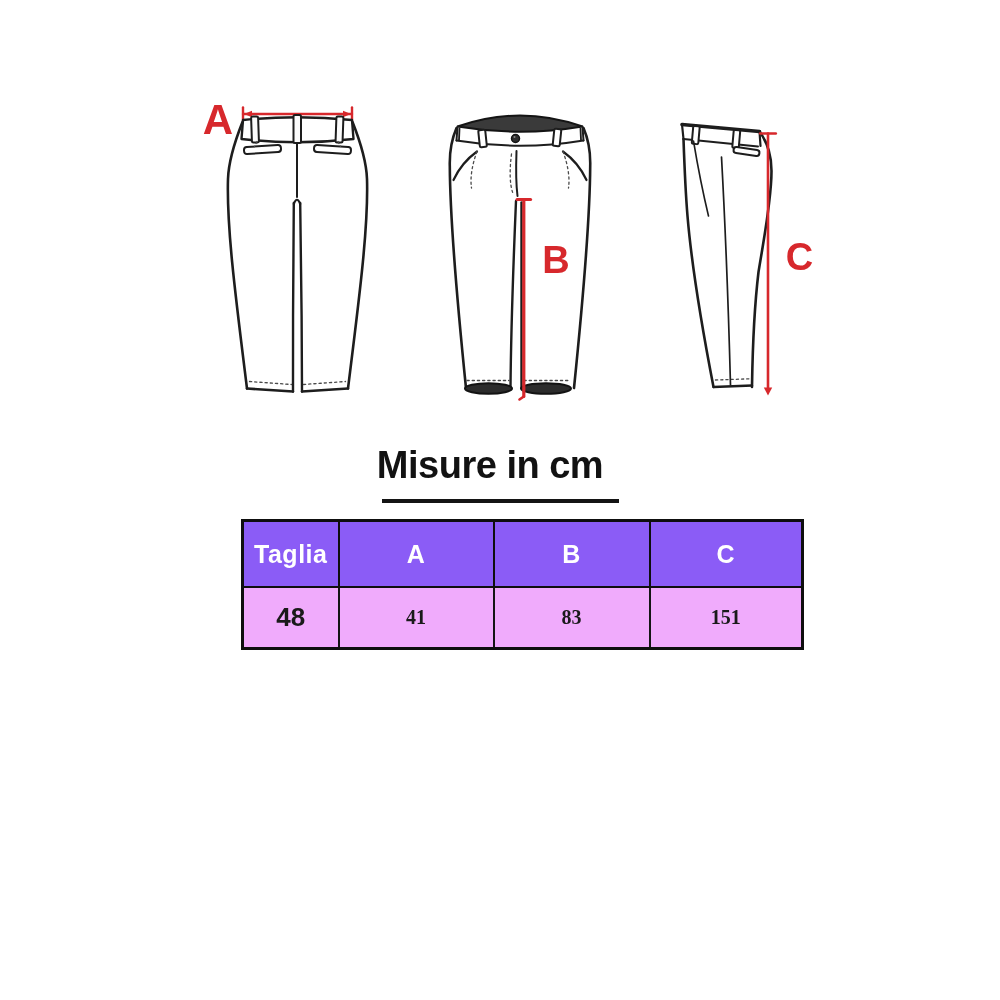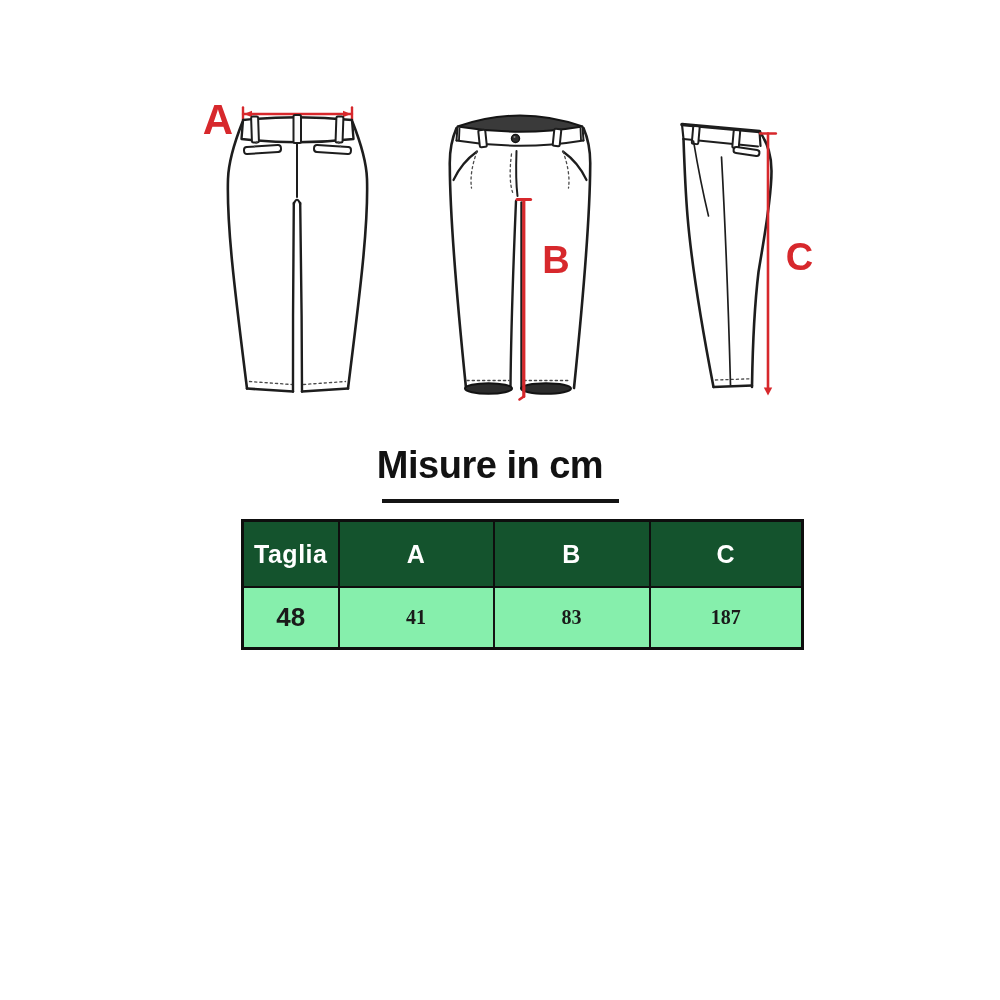--- a/index.html
+++ b/index.html
@@ -17,27 +17,27 @@
     display:inline-block; margin-right:20px; font-size:38px; font-weight:800;
     color:#121212; line-height:1.2; letter-spacing:-0.5px;
   }
   .title-underline { width:237px; height:4px; background:#141414; margin:10px auto 0; }
   .size-table {
     position:absolute; left:241px; top:519px; width:560px;
     border-collapse:collapse; table-layout:fixed;
     border:3px solid #0e0e0e;
   }
   .size-table th {
-    height:62px; background:#14532d; color:#ffffff;
+    height:62px; background:#8b5cf6; color:#ffffff;
     font-size:25px; font-weight:700; text-align:center;
     border:2px solid #0e0e0e; letter-spacing:0.5px;margin-top:36px;
   }
   .size-table td {
     height:57px; border:2px solid #141414; text-align:center;
-    font-weight:700; color:#1a1a1a; background:#86efac;
+    font-weight:700; color:#1a1a1a; background:#f0abfc;
   }
   .size-table td.size-cell  { font-size:26px; }
   .size-table td.value-cell { font-size:20px;font-family:Liberation Serif, serif; }
 </style>
 </head>
 <body>
 
 <div class="canvas">
 
   <svg style="left:180px; top:85px;" width="265" height="325" viewBox="180 85 265 325">
@@ -156,18 +156,18 @@
         <th>A</th>
         <th>B</th>
         <th>C</th>
       </tr>
     </thead>
     <tbody>
       <tr>
         <td class="size-cell">48</td>
         <td class="value-cell">41</td>
         <td class="value-cell">83</td>
-        <td class="value-cell">187</td>
+        <td class="value-cell">151</td>
       </tr>
     </tbody>
   </table>
 
 </div>
 
 </body></html>

